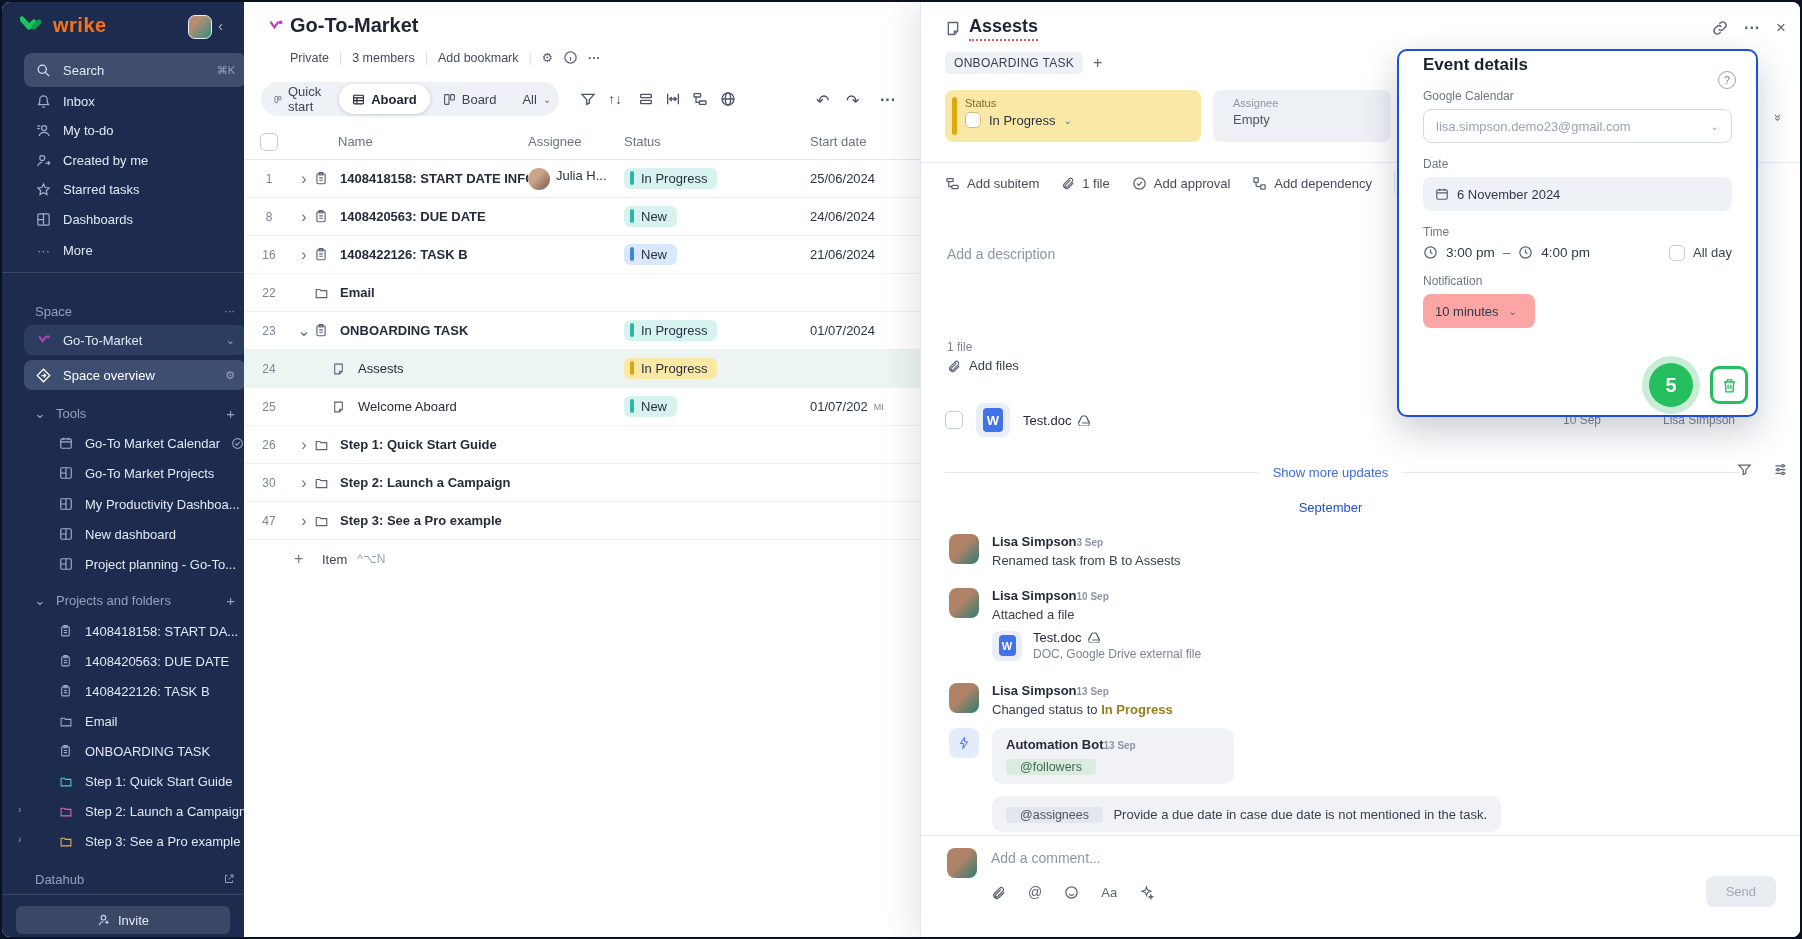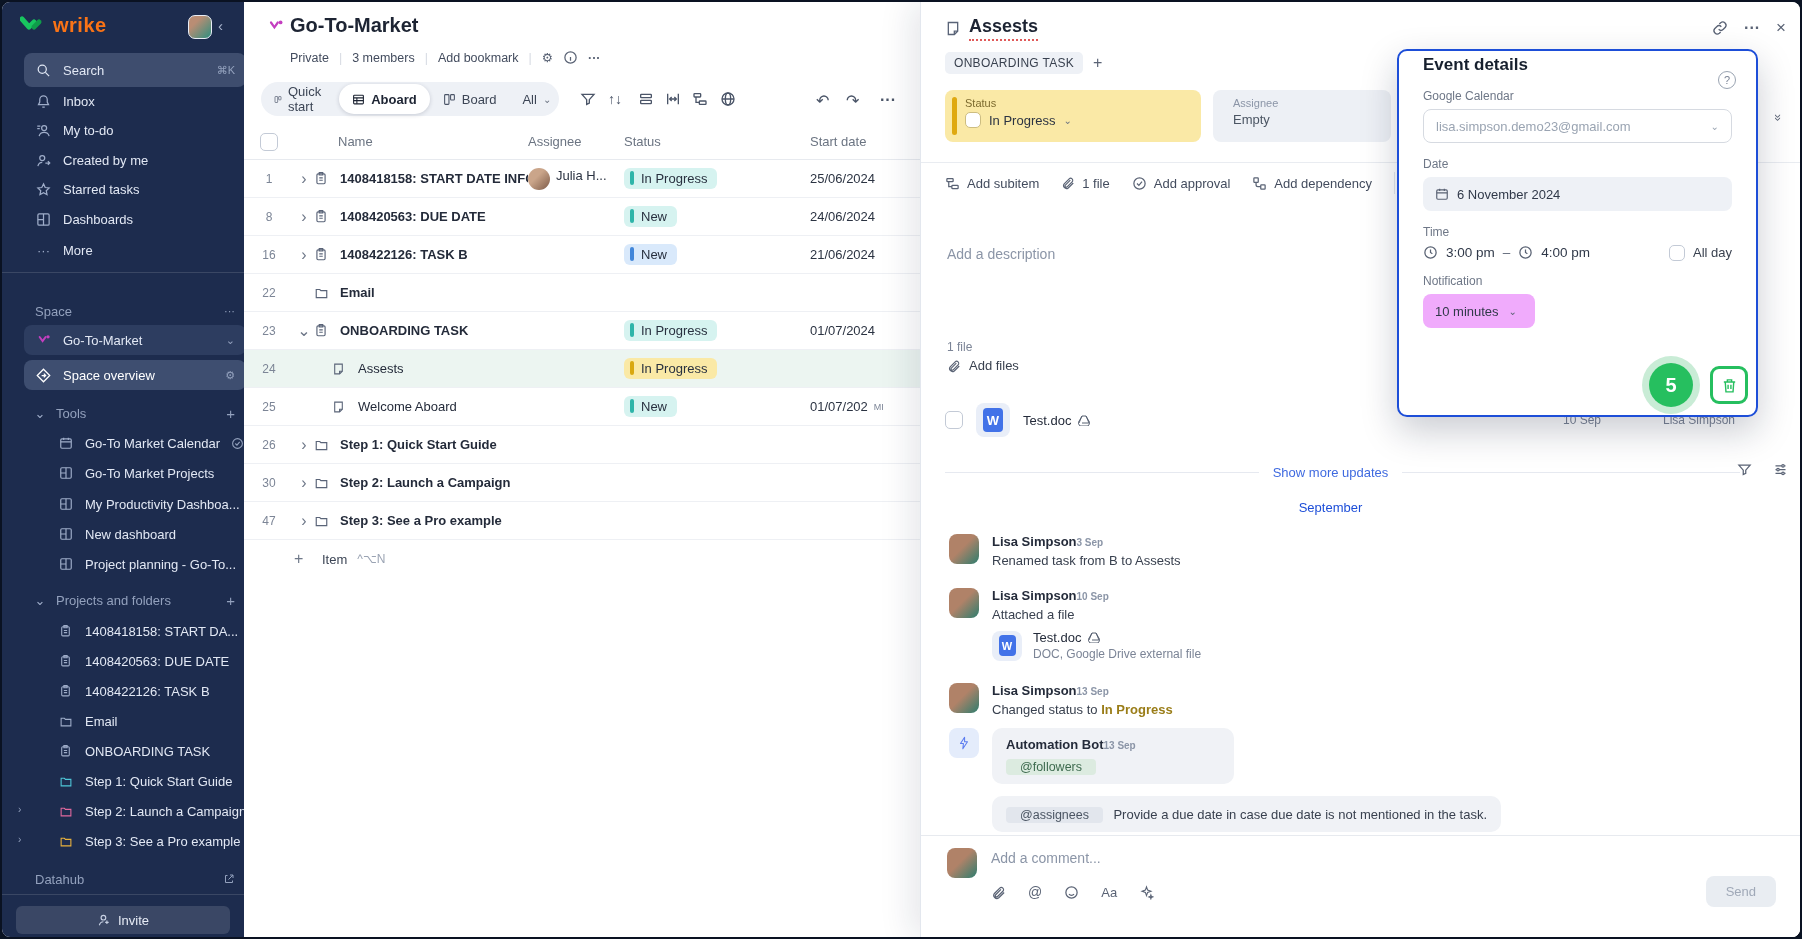--- a/index.html
+++ b/index.html
@@ -95,21 +95,21 @@
 .cicons{position:absolute;left:70px;top:48px;display:flex;gap:22px;color:#5a6375;align-items:center;font-size:13px}
 .sendbtn{position:absolute;right:24px;top:40px;background:#e9edf2;color:#a0a9b8;font-size:13px;border:none;border-radius:8px;padding:8px 20px}
 
 #popup{position:absolute;left:1395px;top:47px;width:361px;height:368px;background:#fff;border-radius:10px;border:2px solid #1d4ed8;box-shadow:0 14px 36px rgba(15,25,50,.22);padding:4px 24px}
 .ep-title{font-size:17px;font-weight:bold;color:#17202e}
 .ep-help{position:absolute;right:20px;top:20px;width:18px;height:18px;border:1.5px solid #9aa4b2;border-radius:50%;color:#7b8496;font-size:11px;display:flex;align-items:center;justify-content:center}
 .ep-lab{font-size:12px;color:#6e7787;margin:14px 0 6px}
 .ep-select{height:34px;border:1px solid #d6dae1;border-radius:8px;display:flex;align-items:center;padding:0 12px;font-size:13px;color:#9aa4b2;justify-content:space-between}
 .ep-fill{height:34px;background:#eef1f6;border-radius:8px;display:flex;align-items:center;gap:8px;padding:0 12px;font-size:13px;color:#303949}
 .ep-time{display:flex;align-items:center;gap:8px;font-size:13.5px;color:#303949;margin-top:4px}
-.ep-notif{width:112px;background:#f0abfc;border:none;color:#303949;justify-content:flex-start;gap:10px}
+.ep-notif{width:112px;background:#fca5a5;border:none;color:#303949;justify-content:flex-start;gap:10px}
 .ep-btns{display:flex;align-items:center;gap:24px;margin-top:24px}
 .savebtn{background:#0c8d4f;color:#fff;border:none;border-radius:8px;font-size:13.5px;padding:9px 18px;font-weight:bold}
 .openlink{font-size:13.5px;color:#4556d4}
 .allday{position:absolute;right:24px;display:flex;align-items:center;gap:8px;font-size:13px;color:#39414f}
 .allday .cbx{width:16px;height:16px}
 #halo{position:absolute;left:1640px;top:354px;width:58px;height:58px;border-radius:50%;background:#c9ecd6}
 #badge5{position:absolute;left:1647px;top:361px;width:44px;height:44px;border-radius:50%;background:#26bf5f;color:#fff;font-size:20px;font-weight:bold;display:flex;align-items:center;justify-content:center}
 #trashbtn{position:absolute;left:1708px;top:364px;width:38px;height:38px;border-radius:9px;background:#fff;border:3px solid #26bf5f;display:flex;align-items:center;justify-content:center}
 .ghostcell{position:absolute;font-size:12px;color:#7b8496}
 </style>

